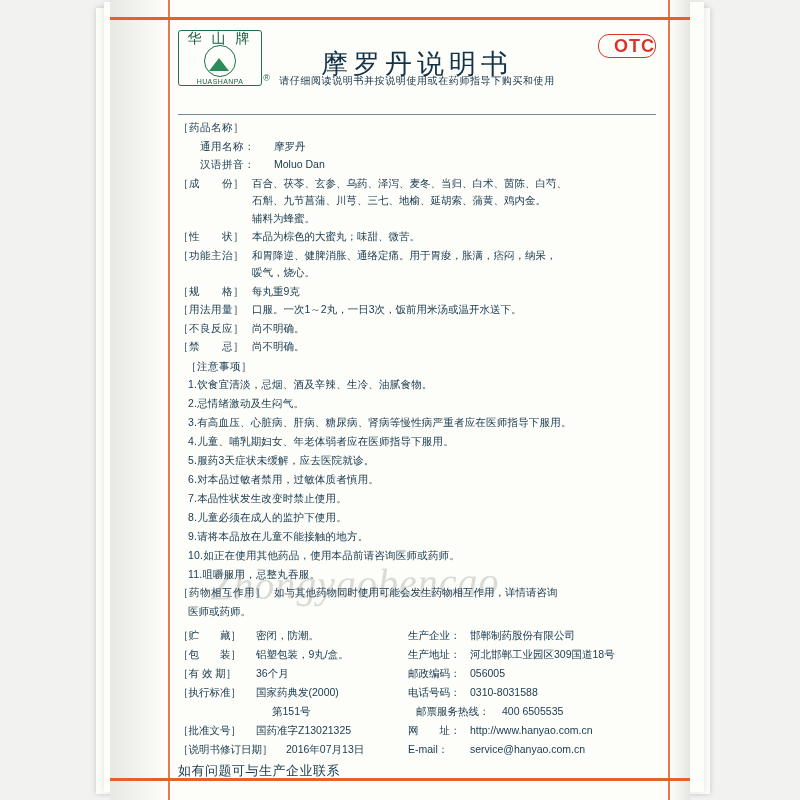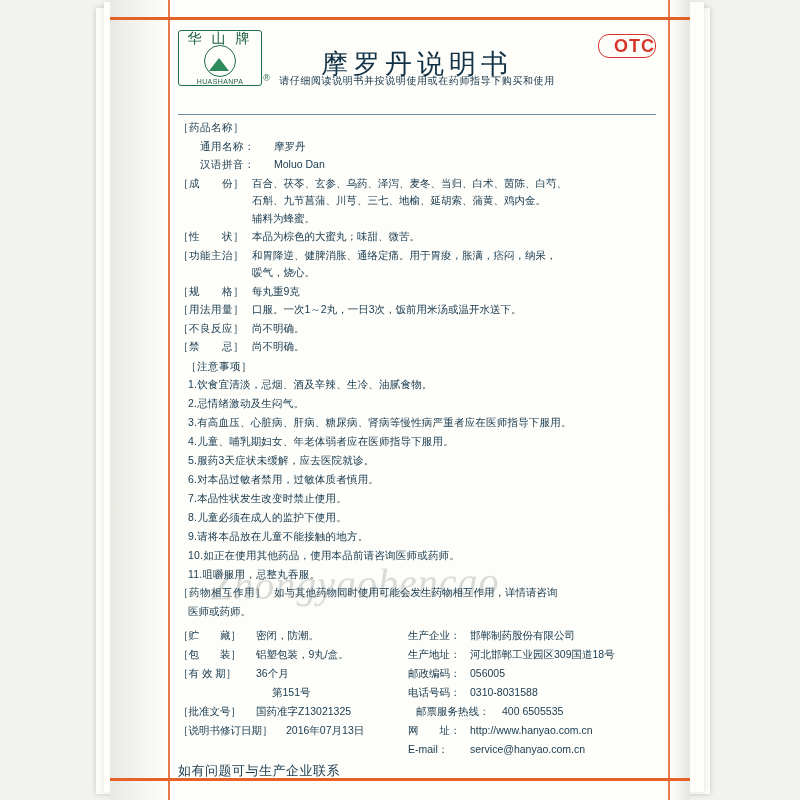--- a/index.html
+++ b/index.html
@@ -388,20 +388,24 @@
           </div>
           <div class="frow">
             <div class="flabel">［包　　装］</div>
             <div class="fval">铝塑包装，9丸/盒。</div>
           </div>
           <div class="frow">
             <div class="flabel">［有 效 期］</div>
             <div class="fval">36个月</div>
           </div>
           <div class="frow">
+            <div class="flabel">［执行标准］</div>
+            <div class="fval">国家药典发(2000)</div>
+          </div>
+          <div class="frow">
             <div class="flabel"></div>
             <div class="fval" style="padding-left:16px;">第151号</div>
           </div>
           <div class="frow">
             <div class="flabel">［批准文号］</div>
             <div class="fval">国药准字Z13021325</div>
           </div>
           <div class="frow">
             <div class="flabel" style="flex:0 0 108px;">［说明书修订日期］</div>
             <div class="fval">2016年07月13日</div>

